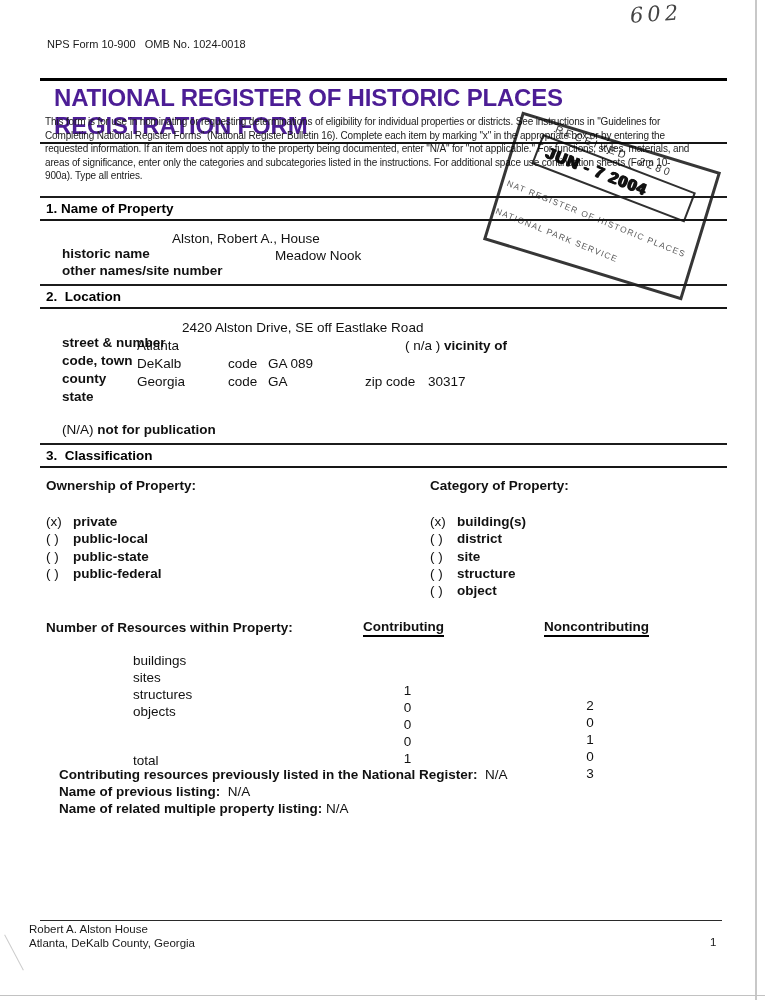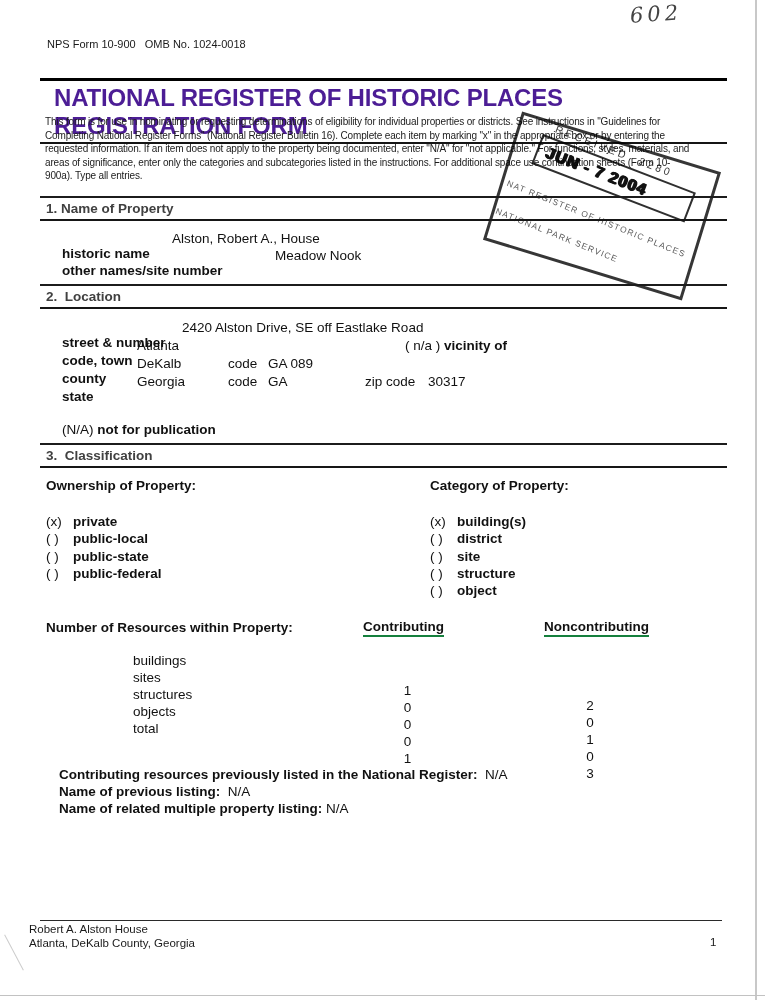--- a/index.html
+++ b/index.html
@@ -45,32 +45,32 @@
     font-size:16px;font-weight:bold;letter-spacing:1px;white-space:pre;
     text-shadow:0.9px 0 currentColor,-0.9px 0 currentColor,0 0.6px currentColor;
   }
   .stamp-agency{
     margin:3px 0 0 2px;font-size:8.5px;line-height:10px;letter-spacing:1.2px;
     transform:rotate(5deg);opacity:0.72;white-space:pre;
   }
   
   .sect{left:40px;width:687px;border-top:2px solid #1c1c1c;}
   .sect-text{
-    padding:3px 0 1px 6px;font-size:13.5px;font-weight:bold;color:#404040;
+    padding:3px 0 1px 6px;font-size:13.5px;font-weight:bold;color:#000000;
     border-bottom:2.5px solid #161616;padding-bottom:3px;
   }
   
   .line{left:47px;width:690px;height:17px;font-size:13.5px;white-space:pre;}
   .line .v{position:absolute;top:0;font-weight:normal;}
   .fs13{font-size:13.5px;}
   
   .optlist{font-size:13.5px;line-height:17.3px;}
   .optlist .mark{display:inline-block;width:27px;white-space:pre;}
   
-  .colhead{font-size:13.5px;font-weight:bold;border-bottom:2px solid #15803d;padding-bottom:1px;}
+  .colhead{font-size:13.5px;font-weight:bold;border-bottom:2px solid #000000;padding-bottom:1px;}
   .num{position:absolute;text-align:center;font-size:13.5px;}
   
   .footer-rule{left:40px;top:920px;width:682px;border-top:1.5px solid #2a2a2a;}
   .footer-text{left:29px;font-size:11.5px;color:#1a1a1a;}
   
   .edge-r{left:755px;top:0;width:2px;height:1000px;background:#b5b5b5;opacity:0.75;}
   .edge-b{left:0;top:995px;width:765px;height:1px;background:#c2c2c2;}
   .edge-bl{left:-6px;top:952px;width:40px;height:1px;background:#cccccc;transform:rotate(62deg);}
 </style>
 </head>
@@ -188,21 +188,21 @@
     <span class="v b" style="left:86px;">structures</span>
     <span class="num" style="left:293px;width:135px;">0</span>
     <span class="num" style="left:473px;width:140px;">1</span>
   </div>
   <div class="abs line" style="top:704px;">
     <span class="v b" style="left:86px;">objects</span>
     <span class="num" style="left:293px;width:135px;">0</span>
     <span class="num" style="left:473px;width:140px;">0</span>
   </div>
   <div class="abs line" style="top:721px;">
-    <span class="v b" style="left:86px;">total</span>
+    <span class="v b" style="left:86px;margin-top:32px;">total</span>
     <span class="num" style="left:293px;width:135px;">1</span>
     <span class="num" style="left:473px;width:140px;">3</span>
   </div>
 
   <div class="abs line" style="left:44px;top:752px;">
     <span class="b">Contributing resources previously listed in the National Register:</span>  <span>N/A</span>
   </div>
   <div class="abs line" style="left:44px;top:769px;">
     <span class="b">Name of previous listing:</span>  <span>N/A</span>
   </div>

